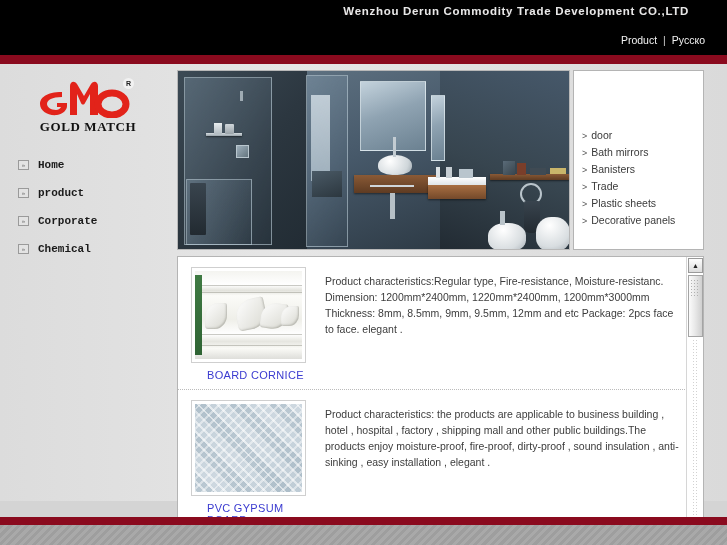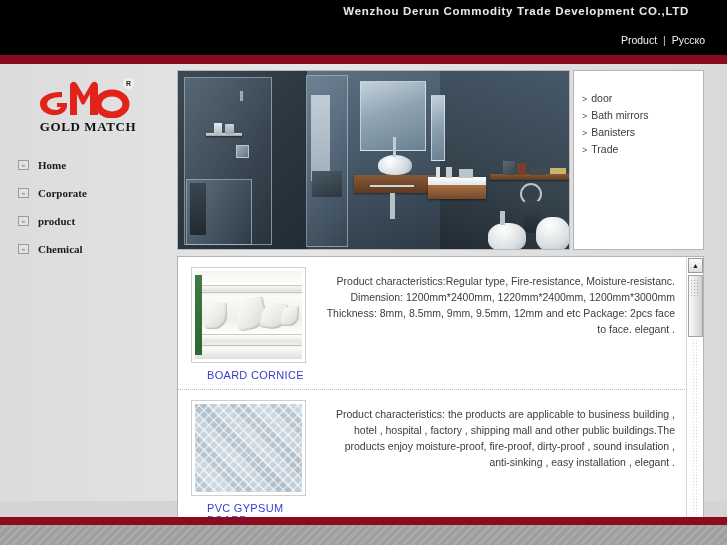--- a/index.html
+++ b/index.html
@@ -70,21 +70,21 @@
   }
   .nav-icon {
     width: 11px; height: 10px; margin-right: 9px;
     border: 1px solid #9a9a9a; background: #e3e3e3;
     font-size: 6px; line-height: 9px; text-align: center;
     color: #6a6a6a; font-family: "Liberation Sans", sans-serif;
     flex: none;
   }
   .nav-label {
     font-size: 11px; font-weight: bold; color: #1a1a1a;
-    font-family: Liberation Serif, serif;
+    font-family: Liberation Mono, monospace;
   }
 
   
   .banner {
     position: absolute; left: 177px; top: 6px;
     width: 393px; height: 180px;
     border: 1px solid #b8b8b8; background: #2b3640;
     overflow: hidden;
   }
   .banner-photo { position: absolute; inset: 0; }
@@ -133,21 +133,21 @@
   .bp-panel-lite {
     position: absolute; background: linear-gradient(to bottom, #e8eef2, #b9c8d2);
   }
 
   
   .cat-box {
     position: absolute; left: 573px; top: 6px;
     width: 131px; height: 180px;
     background: #fff; border: 1px solid #b4b4b4;
   }
-  .cat-list { margin: 19px 0 0 8px; }
+  .cat-list { margin: 56px 0 0 8px; }
   .cat-item {
     font-size: 10.5px; color: #3a3a3a; line-height: 16px;
     padding: 0 0 0 0; cursor: pointer; white-space: nowrap;
     font-family: "Liberation Sans", sans-serif;
   }
   .cat-item .arrow { color: #555; margin-right: 4px; font-size: 9px; }
 
   
   .product-panel {
     position: absolute; left: 177px; top: 192px;
@@ -193,24 +193,23 @@
   .pvcboard {
     position: absolute; inset: 0;
     background:
       repeating-linear-gradient(45deg, rgba(255,255,255,.55) 0 2px, rgba(255,255,255,0) 2px 7px),
       repeating-linear-gradient(-45deg, rgba(255,255,255,.45) 0 2px, rgba(255,255,255,0) 2px 7px),
       repeating-linear-gradient(45deg, rgba(120,145,160,.18) 0 14px, rgba(255,255,255,.10) 14px 28px),
       linear-gradient(135deg, #bccad4 0%, #c8d4dd 50%, #b6c5d0 100%);
   }
 
   .prod-text {
-    flex: 1; padding: 6px 28px 0 16px;
+    flex: 1; padding: 6px 18px 0 16px;
     font-size: 10.5px; color: #3c3c3c; line-height: 16px;
     font-family: "Liberation Sans", sans-serif;
-    text-align: right;
   }
   .prod-title {
     margin: 6px 0 0 16px;
     font-size: 11px; color: #3b3bd0; letter-spacing: .3px;
     font-family: "Liberation Sans", sans-serif; cursor: pointer;
   }
 
   
   .scrollbar {
     position: absolute; right: 0; top: 0;
@@ -284,25 +283,25 @@
         <div class="logo-text">GOLD MATCH</div>
       </div>
 
       <div class="nav">
         <div class="nav-item">
           <span class="nav-icon">»</span>
           <span class="nav-label">Home</span>
         </div>
         <div class="nav-item">
           <span class="nav-icon">»</span>
-          <span class="nav-label">Corporate</span>
+          <span class="nav-label">product</span>
         </div>
         <div class="nav-item">
           <span class="nav-icon">»</span>
-          <span class="nav-label">product</span>
+          <span class="nav-label">Corporate</span>
         </div>
         <div class="nav-item">
           <span class="nav-icon">»</span>
           <span class="nav-label">Chemical</span>
         </div>
       </div>
     </div>
 
     <div class="banner">
       <div class="banner-photo">
@@ -356,20 +355,26 @@
           <span class="arrow">&gt;</span><span>door</span>
         </div>
         <div class="cat-item">
           <span class="arrow">&gt;</span><span>Bath mirrors</span>
         </div>
         <div class="cat-item">
           <span class="arrow">&gt;</span><span>Banisters</span>
         </div>
         <div class="cat-item">
           <span class="arrow">&gt;</span><span>Trade</span>
+        </div>
+        <div class="cat-item">
+          <span class="arrow">&gt;</span><span>Plastic sheets</span>
+        </div>
+        <div class="cat-item">
+          <span class="arrow">&gt;</span><span>Decorative panels</span>
         </div>
       </div>
     </div>
 
     <div class="product-panel">
 
       <div class="product-row">
         <div class="thumb-wrap">
           <div class="thumb">
             <div class="thumb-inner">

